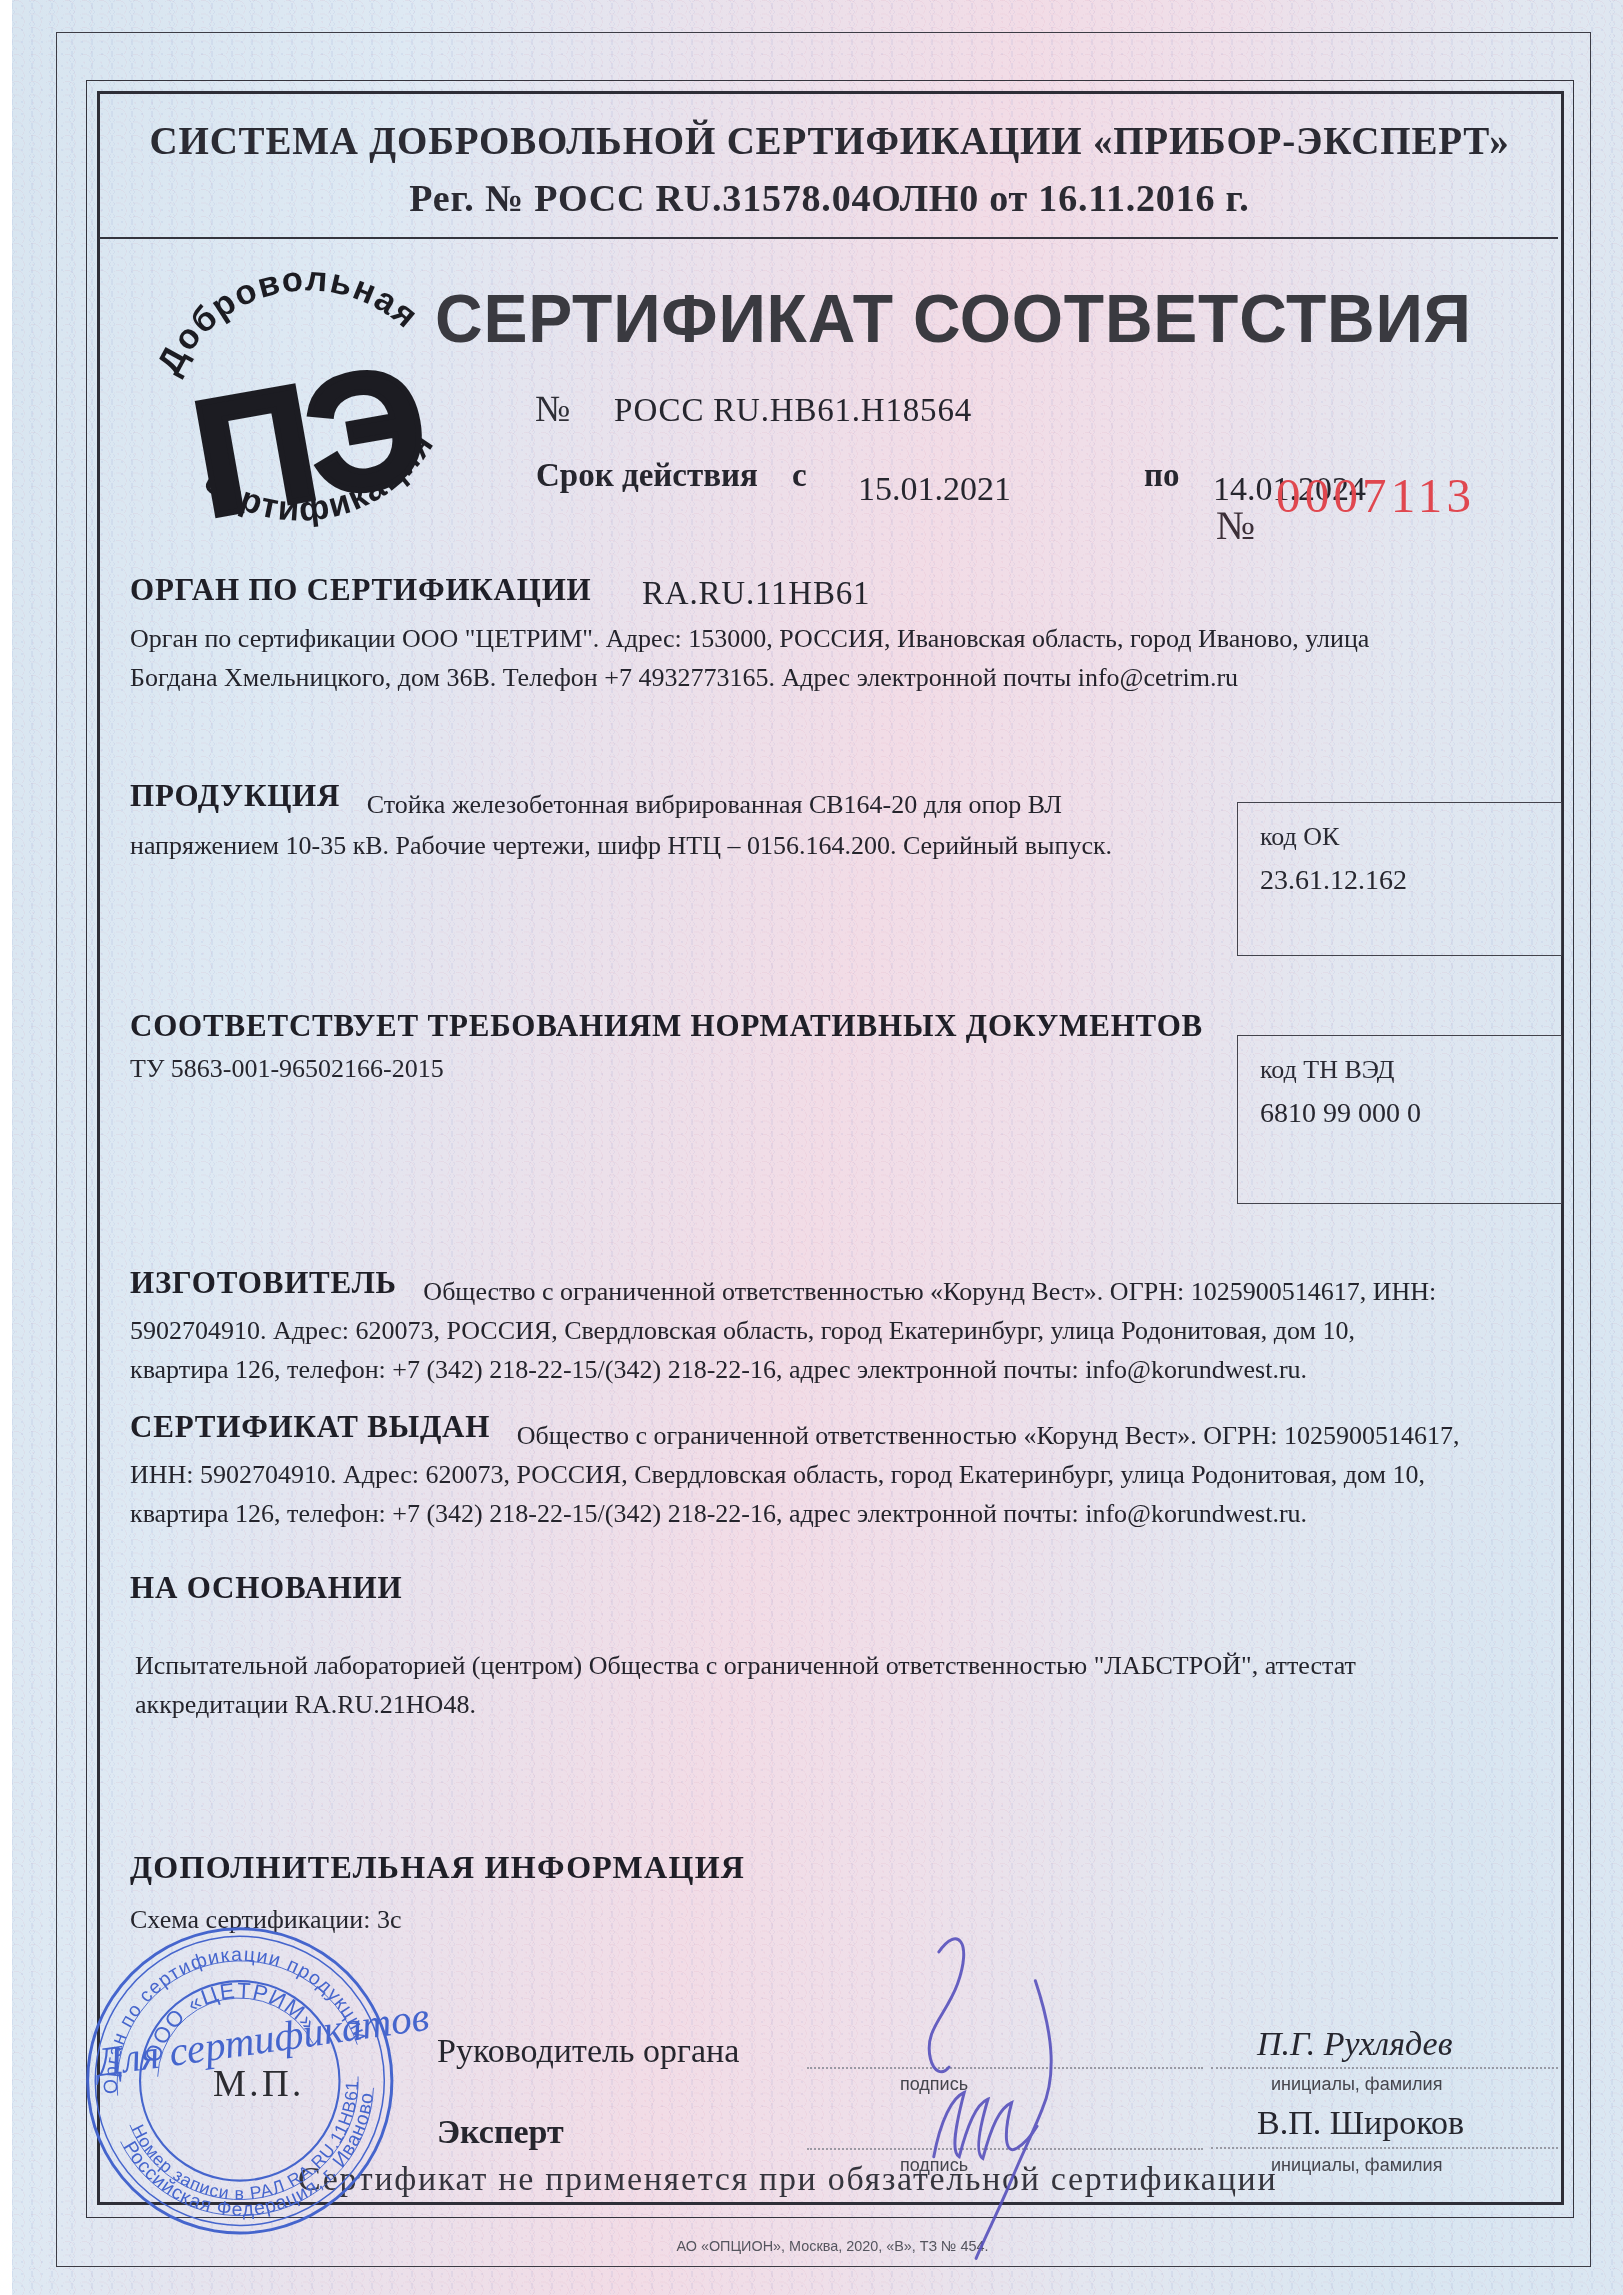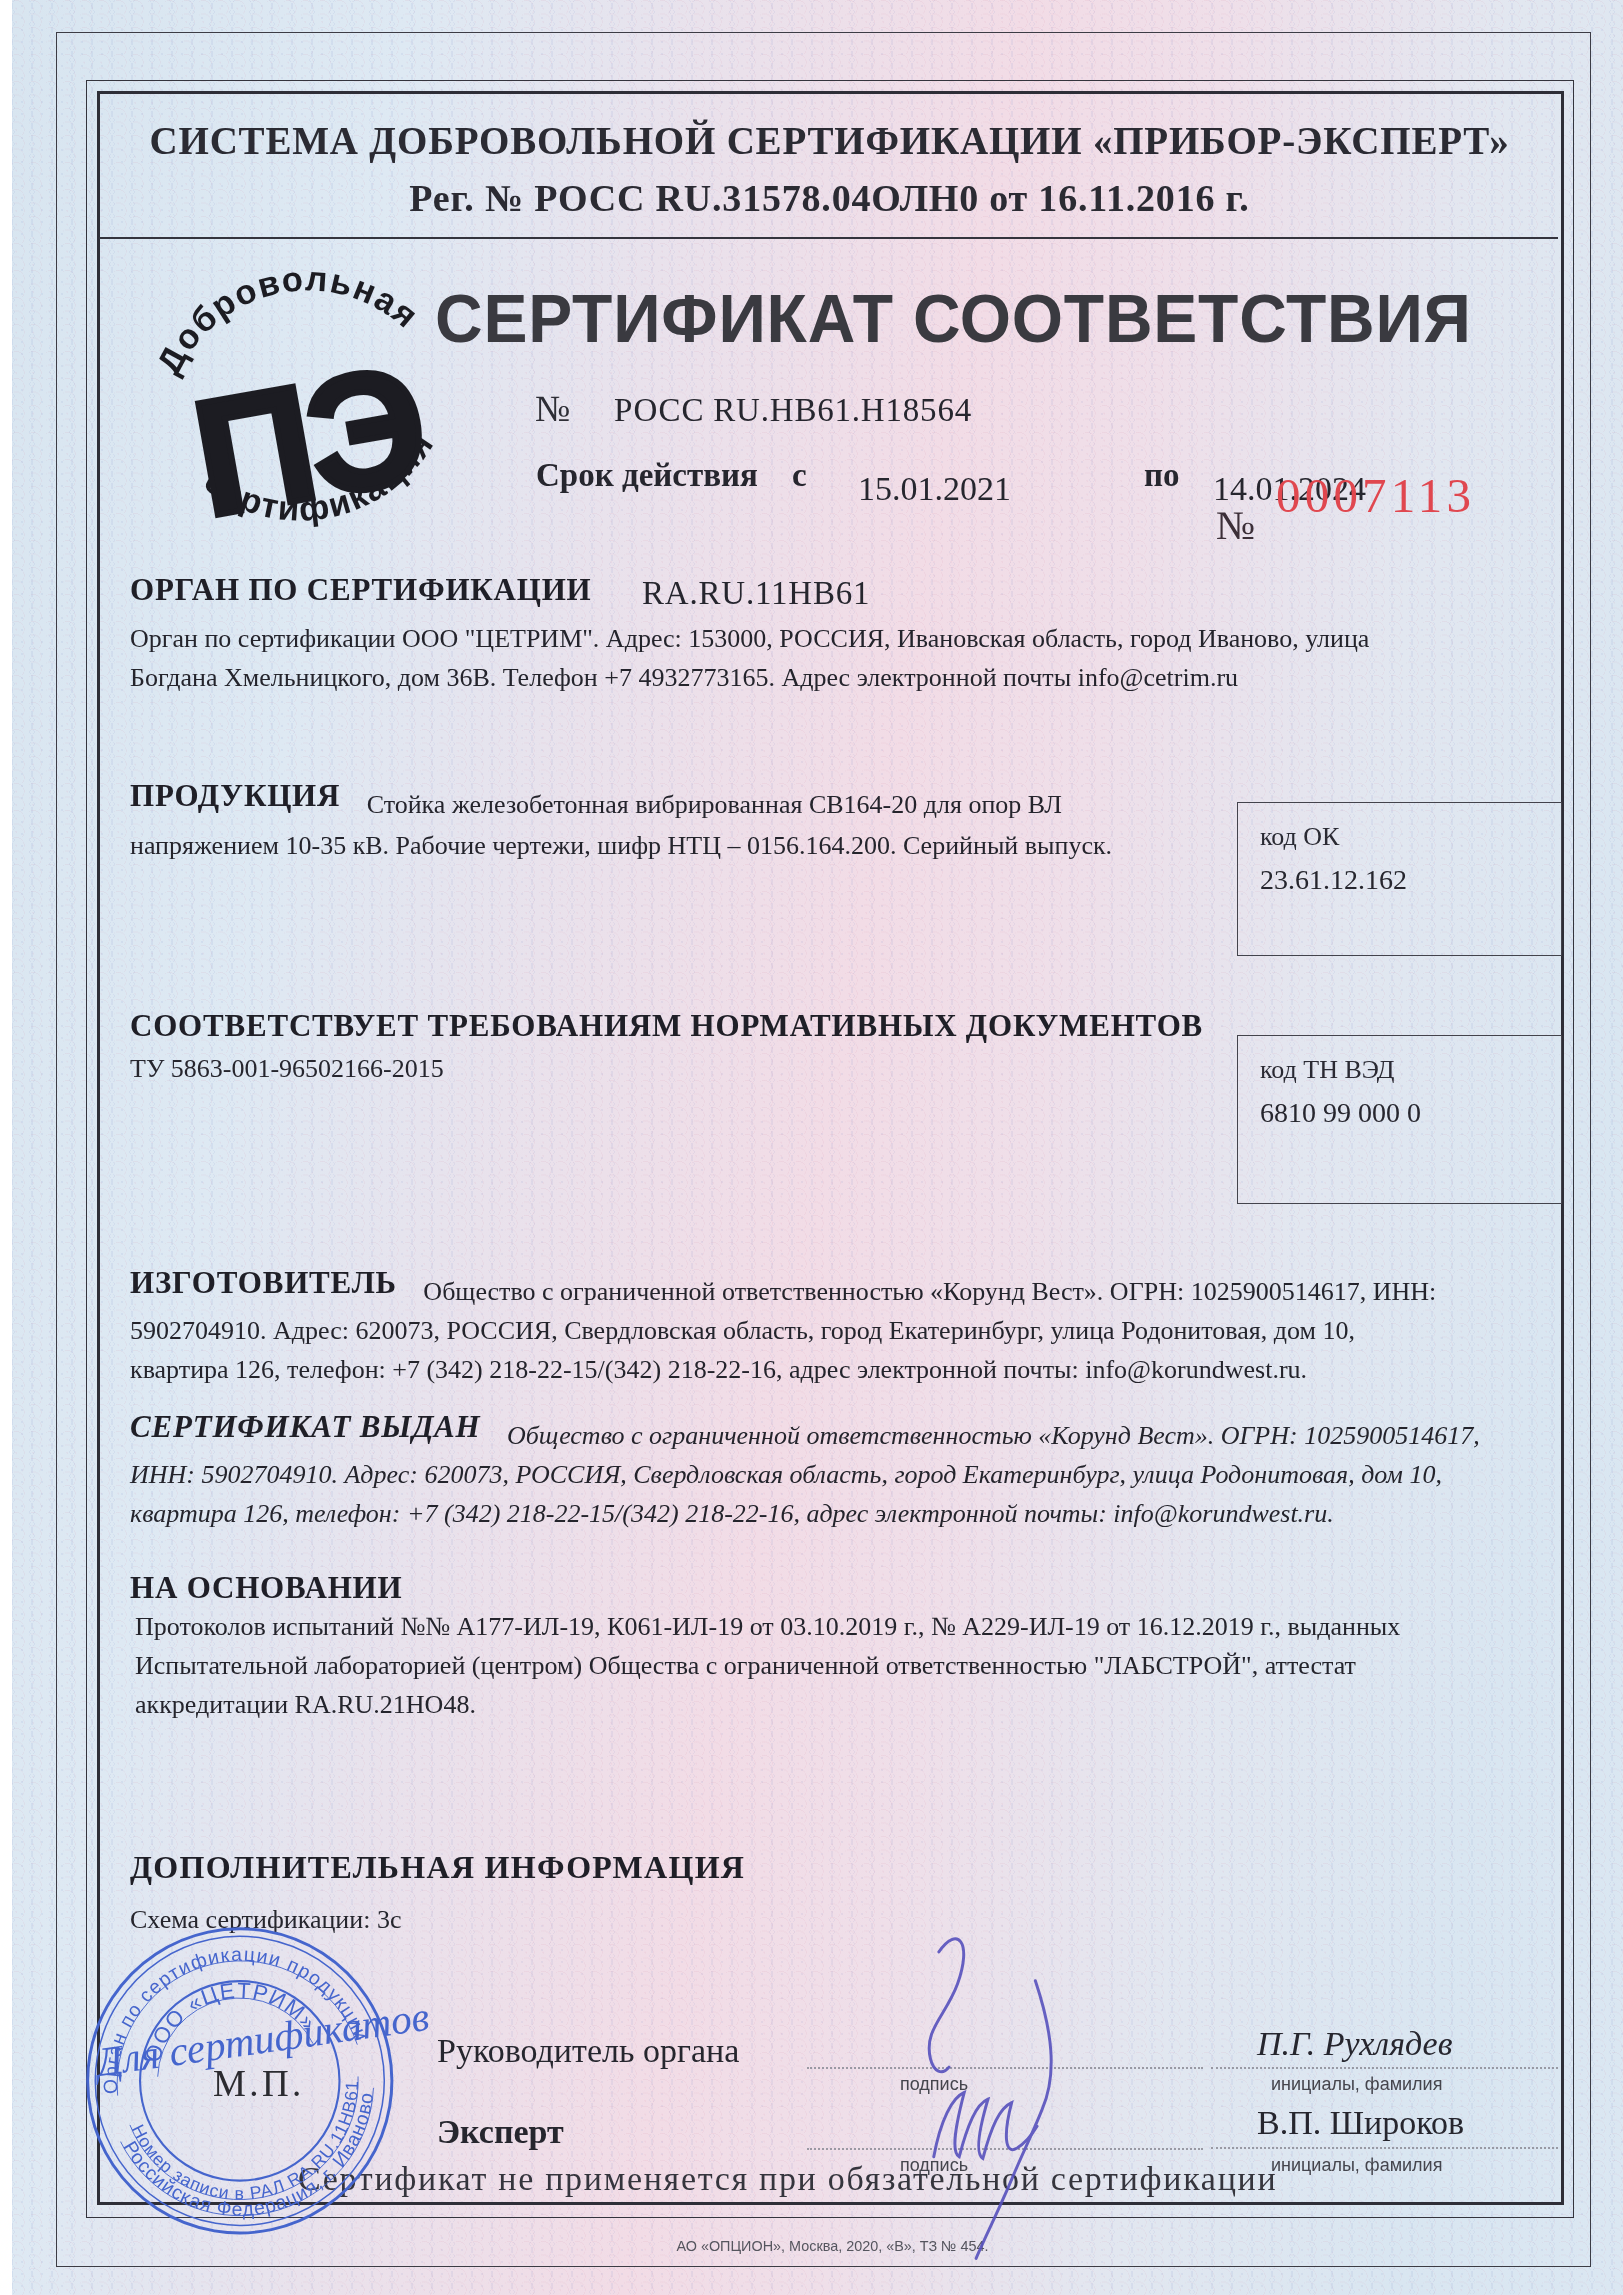--- a/index.html
+++ b/index.html
@@ -37,21 +37,21 @@
   .sect-h{font-weight:700;font-size:31px;letter-spacing:0.8px;color:#1f1f27;}
   .inline-h{position:relative;top:-6.8px;margin-right:20px;}
   .body-t{font-size:26px;line-height:39px;color:#24242c;}
   .organ-h{left:118px;top:572px;}
   .organ-code{left:630px;top:575px;font-size:33px;letter-spacing:0.8px;text-align:right;}
   .organ-text{left:118px;top:619px;width:1370px;}
   .product{left:118px;top:782px;width:1108px;line-height:41px;}
   .conf-h{left:118px;top:1008px;}
   .conf-text{left:118px;top:1054px;font-size:26px;}
   .manu{left:118px;top:1270px;width:1417px;}
-  .issued{left:118px;top:1414px;width:1417px;font-style:italic;}
+  .issued{left:118px;top:1414px;width:1417px;}
   .basis-h{left:118px;top:1570px;}
   .basis-text{left:123px;top:1607px;width:1379px;}
   .add-h{left:118px;top:1849px;font-size:32px;letter-spacing:1.3px;}
   .add-text{left:118px;top:1905px;font-size:26px;}
   
   .codebox{border:1.7px solid #43434c;}
   .ok-box{left:1225px;top:802px;width:323px;height:152px;}
   .tn-box{left:1225px;top:1035px;width:323px;height:167px;}
   .code-label{margin:18.6px 0 0 22px;font-size:26px;color:#2a2a33;}
   .code-val{margin:12px 0 0 22px;font-size:28px;color:#26262e;}
@@ -149,21 +149,21 @@
 
   <div class="abs body-t issued">
     <span class="sect-h inline-h">СЕРТИФИКАТ ВЫДАН</span>
     <span>Общество с ограниченной ответственностью «Корунд Вест». ОГРН: 1025900514617,</span><br>
     <span>ИНН: 5902704910. Адрес: 620073, РОССИЯ, Свердловская область, город Екатеринбург, улица Родонитовая, дом 10,</span><br>
     <span>квартира 126, телефон: +7 (342) 218-22-15/(342) 218-22-16, адрес электронной почты: info@korundwest.ru.</span>
   </div>
 
   <div class="abs sect-h basis-h">НА ОСНОВАНИИ</div>
   <div class="abs body-t basis-text">
-    <span>Протоколов испытаний №№ А177-ИЛ-19, К061-ИЛ-19 от 03.10.2019 г., № А229-ИЛ-19 от 16.12.2019 г., выданных</span><br>
+    <br>
     <span>Испытательной лабораторией (центром) Общества с ограниченной ответственностью "ЛАБСТРОЙ", аттестат</span><br>
     <span>аккредитации RA.RU.21НО48.</span>
   </div>
 
   <div class="abs sect-h add-h">ДОПОЛНИТЕЛЬНАЯ ИНФОРМАЦИЯ</div>
   <div class="abs add-text">Схема сертификации: 3с</div>
 
   <svg class="abs stamp-svg" width="507" height="372" viewBox="0 0 600 440">
     <g transform="rotate(-12 195 195)" fill="none" stroke="#4565cd">
       <circle cx="195" cy="195" r="180" stroke-width="3.5"></circle>

